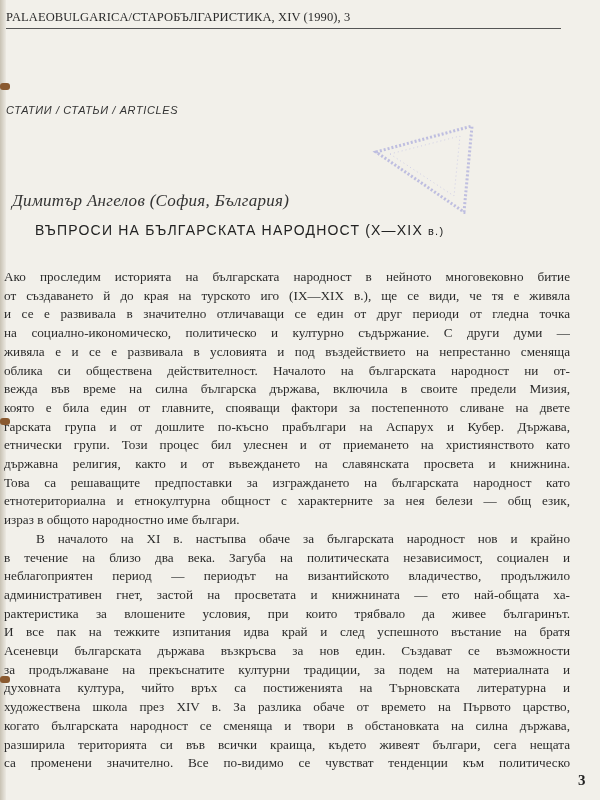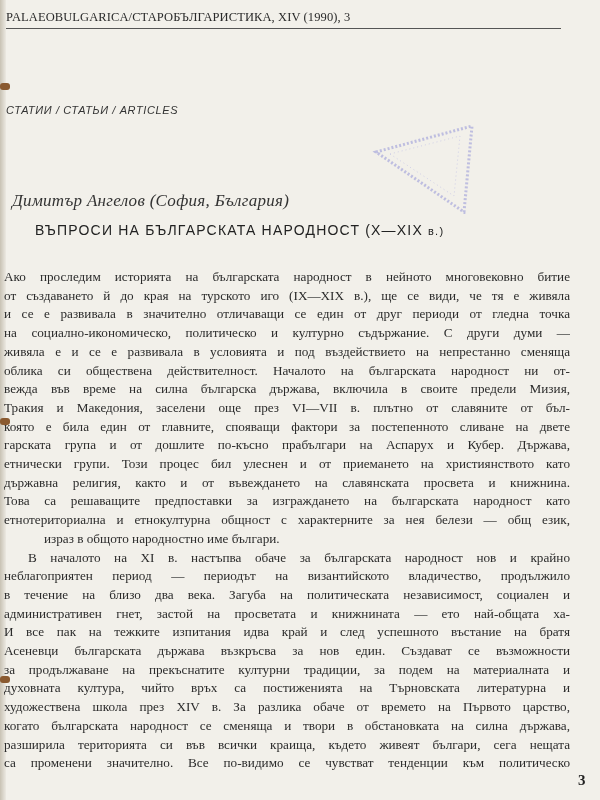--- a/index.html
+++ b/index.html
@@ -41,22 +41,22 @@
       margin-left: 31px;
     }
     .title .small { font-size: 11px; }
     .body-text {
       position: absolute; left: 4px; top: 268px; width: 566px;
       font-size: 13.2px; line-height: 18.7px;
       text-align: justify;
       color: #2b2b2b;
     }
     .body-text .line { display: block; white-space: nowrap; text-align-last: justify; text-align: justify; }
-    .body-text .line.last { text-align-last: left; padding-left: 40px; }
-    .body-text .line.indent { padding-left: 24px; }
+    .body-text .line.last { text-align-last: left; }
+    .body-text .line.indent { padding-left: 32px; }
     .page-number {
       position: absolute; left: 578px; top: 772px;
       font-size: 15px; font-weight: bold; color: #222;
     }
   </style>
 </head>
 <body>
 
 <div class="binding"></div>
 <div class="thread" style="top:83px"></div>
@@ -79,32 +79,32 @@
 </div>
 
 <div class="body-text">
   <span class="line">Ако проследим историята на българската народност в нейното многовековно битие</span>
   <span class="line">от създаването й до края на турското иго (IX—XIX в.), ще се види, че тя е живяла</span>
   <span class="line">и се е развивала в значително отличаващи се един от друг периоди от гледна точка</span>
   <span class="line">на социално-икономическо, политическо и културно съдържание. С други думи —</span>
   <span class="line">живяла е и се е развивала в условията и под въздействието на непрестанно сменяща</span>
   <span class="line">облика си обществена действителност. Началото на българската народност ни от-</span>
   <span class="line">вежда във време на силна българска държава, включила в своите предели Мизия,</span>
-  <span class="line">Тракия и Македония, заселени още през VI—VII в. плътно от славяните от бъл-</span>
   <span class="line">която е била един от главните, спояващи фактори за постепенното сливане на двете</span>
   <span class="line">гарската група и от дошлите по-късно прабългари на Аспарух и Кубер. Държава,</span>
   <span class="line">етнически групи. Този процес бил улеснен и от приемането на християнството като</span>
   <span class="line">държавна религия, както и от въвеждането на славянската просвета и книжнина.</span>
   <span class="line">Това са решаващите предпоставки за изграждането на българската народност като</span>
   <span class="line">етнотериториална и етнокултурна общност с характерните за нея белези — общ език,</span>
   <span class="line last">израз в общото народностно име българи.</span>
   <span class="line indent">В началото на XI в. настъпва обаче за българската народност нов и крайно</span>
+  <span class="line">в течение на близо два века. Загуба на политическата независимост, социален и</span>
   <span class="line">неблагоприятен период — периодът на византийското владичество, продължило</span>
-  <span class="line">в течение на близо два века. Загуба на политическата независимост, социален и</span>
   <span class="line">административен гнет, застой на просветата и книжнината — ето най-общата ха-</span>
+  <span class="line">рактеристика за влошените условия, при които трябвало да живее българинът.</span>
   <span class="line">И все пак на тежките изпитания идва край и след успешното въстание на братя</span>
   <span class="line">Асеневци българската държава възкръсва за нов един. Създават се възможности</span>
   <span class="line">за продължаване на прекъснатите културни традиции, за подем на материалната и</span>
   <span class="line">духовната култура, чийто връх са постиженията на Търновската литературна и</span>
   <span class="line">художествена школа през XIV в. За разлика обаче от времето на Първото царство,</span>
   <span class="line">когато българската народност се сменяща и твори в обстановката на силна държава,</span>
   <span class="line">разширила територията си във всички краища, където живеят българи, сега нещата</span>
   <span class="line">са променени значително. Все по-видимо се чувстват тенденции към политическо</span>
 
 </div>

